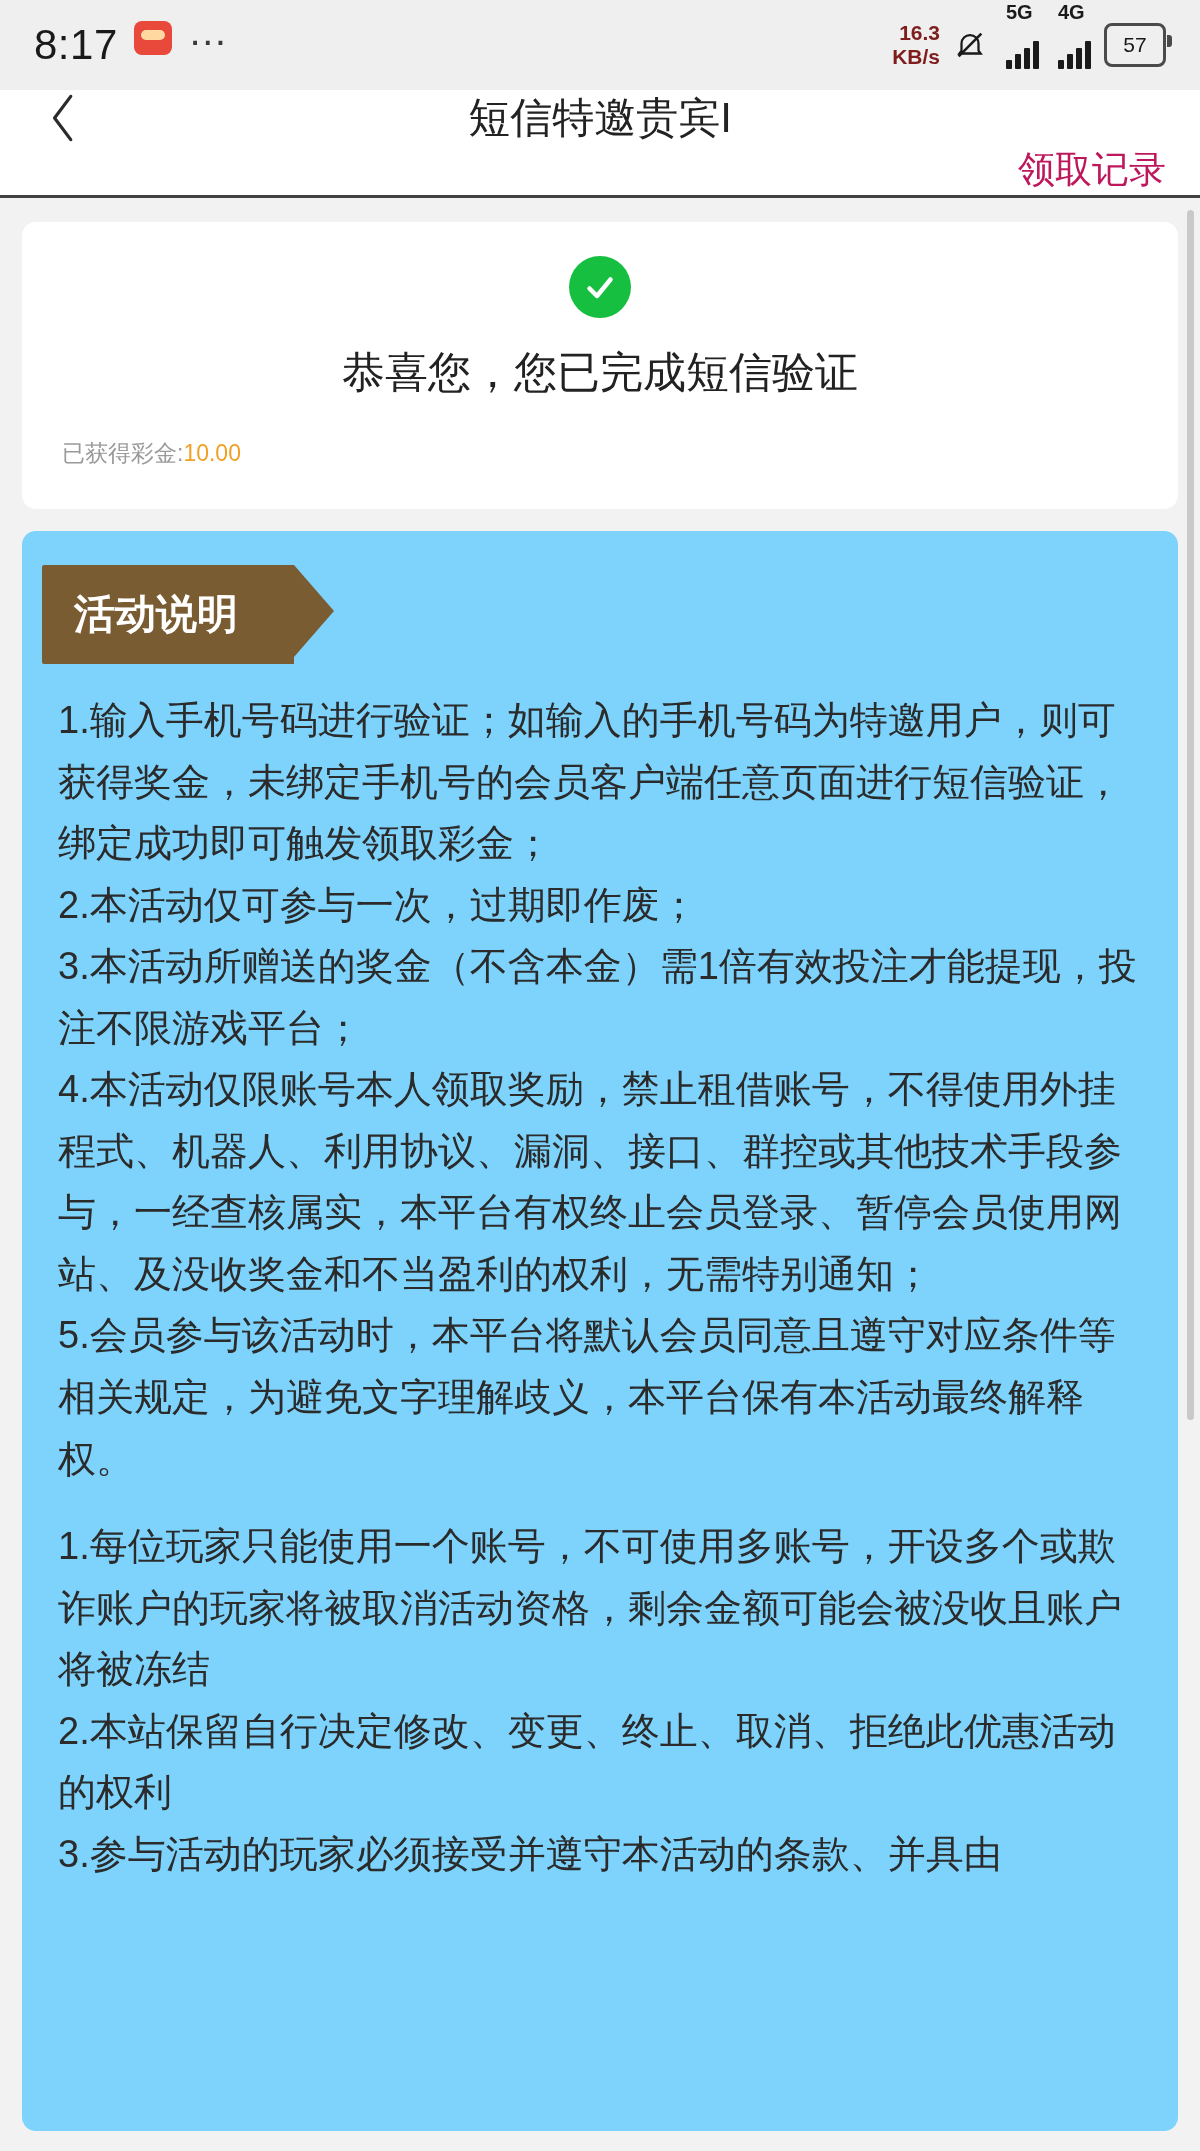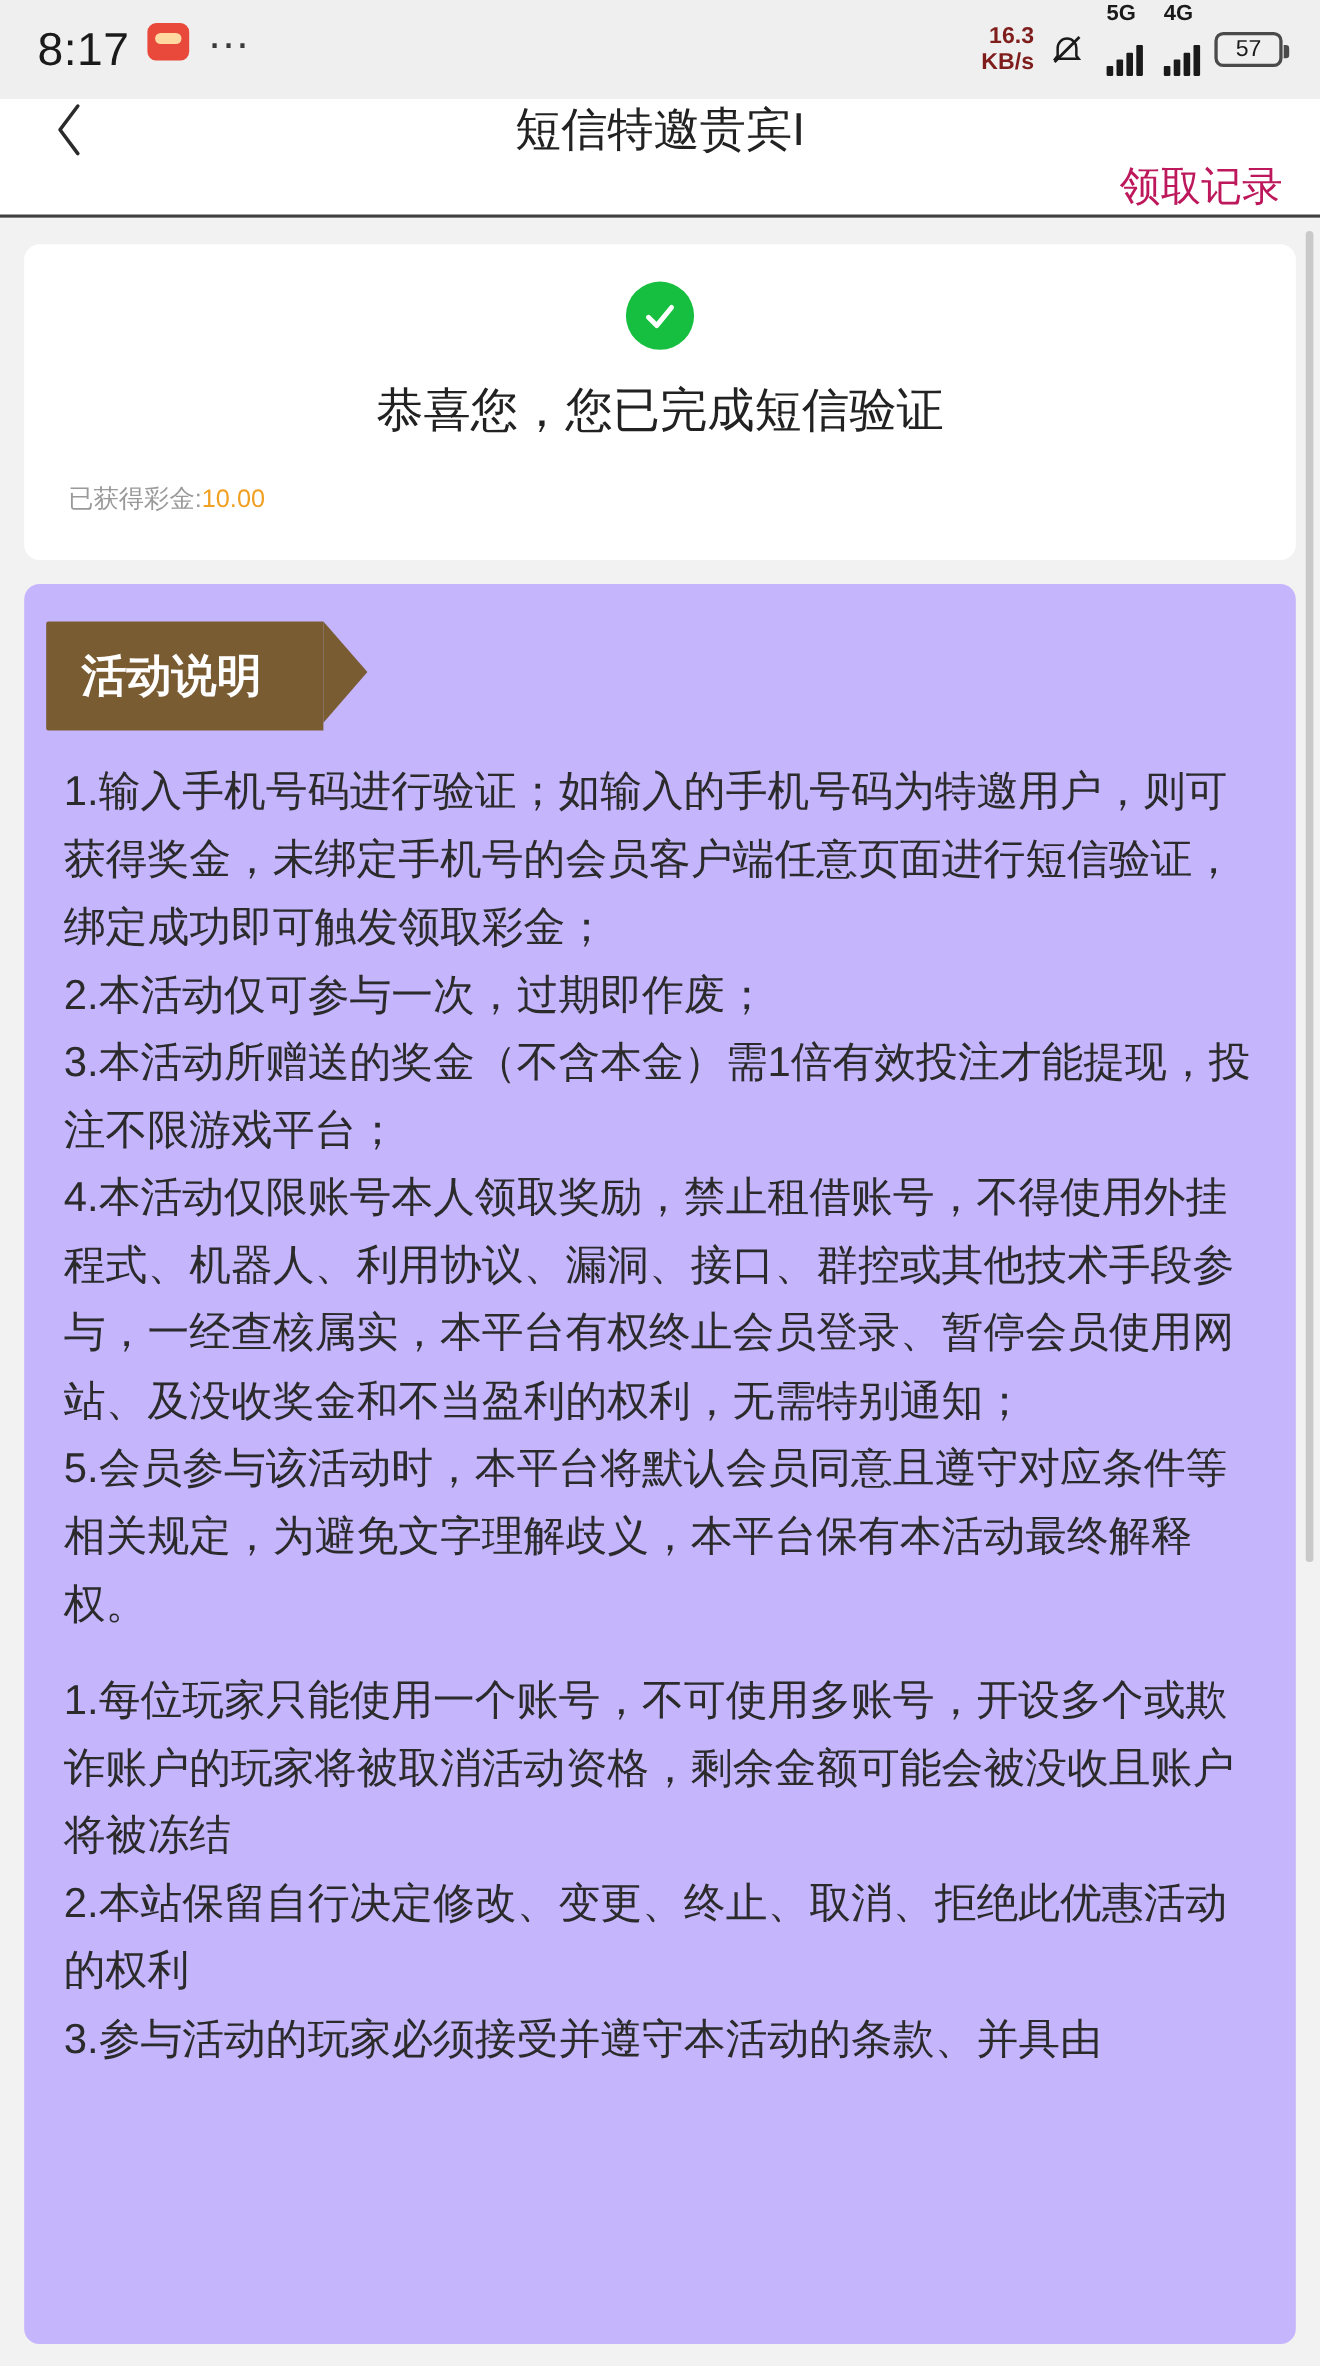--- a/index.html
+++ b/index.html
@@ -55,21 +55,21 @@
   .sb-mute svg { display:block; }
   .net-label { font-size:20px; color:#1a1a1a; position:absolute; top:-20px; left:0; font-weight:bold;}
   .bars { display:flex; align-items:flex-end; gap:3px; height:30px; }
   .bars i { display:block; width:6px; background:#1a1a1a; border-radius:1px;}
   .bars i:nth-child(1){height:9px;}
   .bars i:nth-child(2){height:15px;}
   .bars i:nth-child(3){height:21px;}
   .bars i:nth-child(4){height:28px;}
   .sig-wrap{ position:relative; padding-top:18px; margin-left:6px;text-align:right;}
   .battery {
-    width:62px; height:32px;
+    width:62px; height:44px;
     border:3px solid #4a4a4a;
     border-radius:8px;
     position:relative;
     display:flex; align-items:center; justify-content:center;
   }
   .battery:after{
     content:"";
     position:absolute;
     right:-9px; top:9px;
     width:5px;height:12px;
@@ -140,21 +140,21 @@
   .check svg{display:block;}
   .success-text { font-size:43px; color:#222; }
   .gain {
     margin-top:36px;
     font-size:23px;
     color:#9a9a9a;
   }
   .gain b { color:#f0a022; font-weight:normal; }
 
   .panel {
-    background:#c4b5fd;
+    background:#7dd3fc;
     border-radius:14px;
     margin-top:22px;
     padding-bottom:10px;
     min-height:1600px;
   }
 
   .ribbon {
     display:inline-block;
     position:relative;
     background:#7a5c33;

